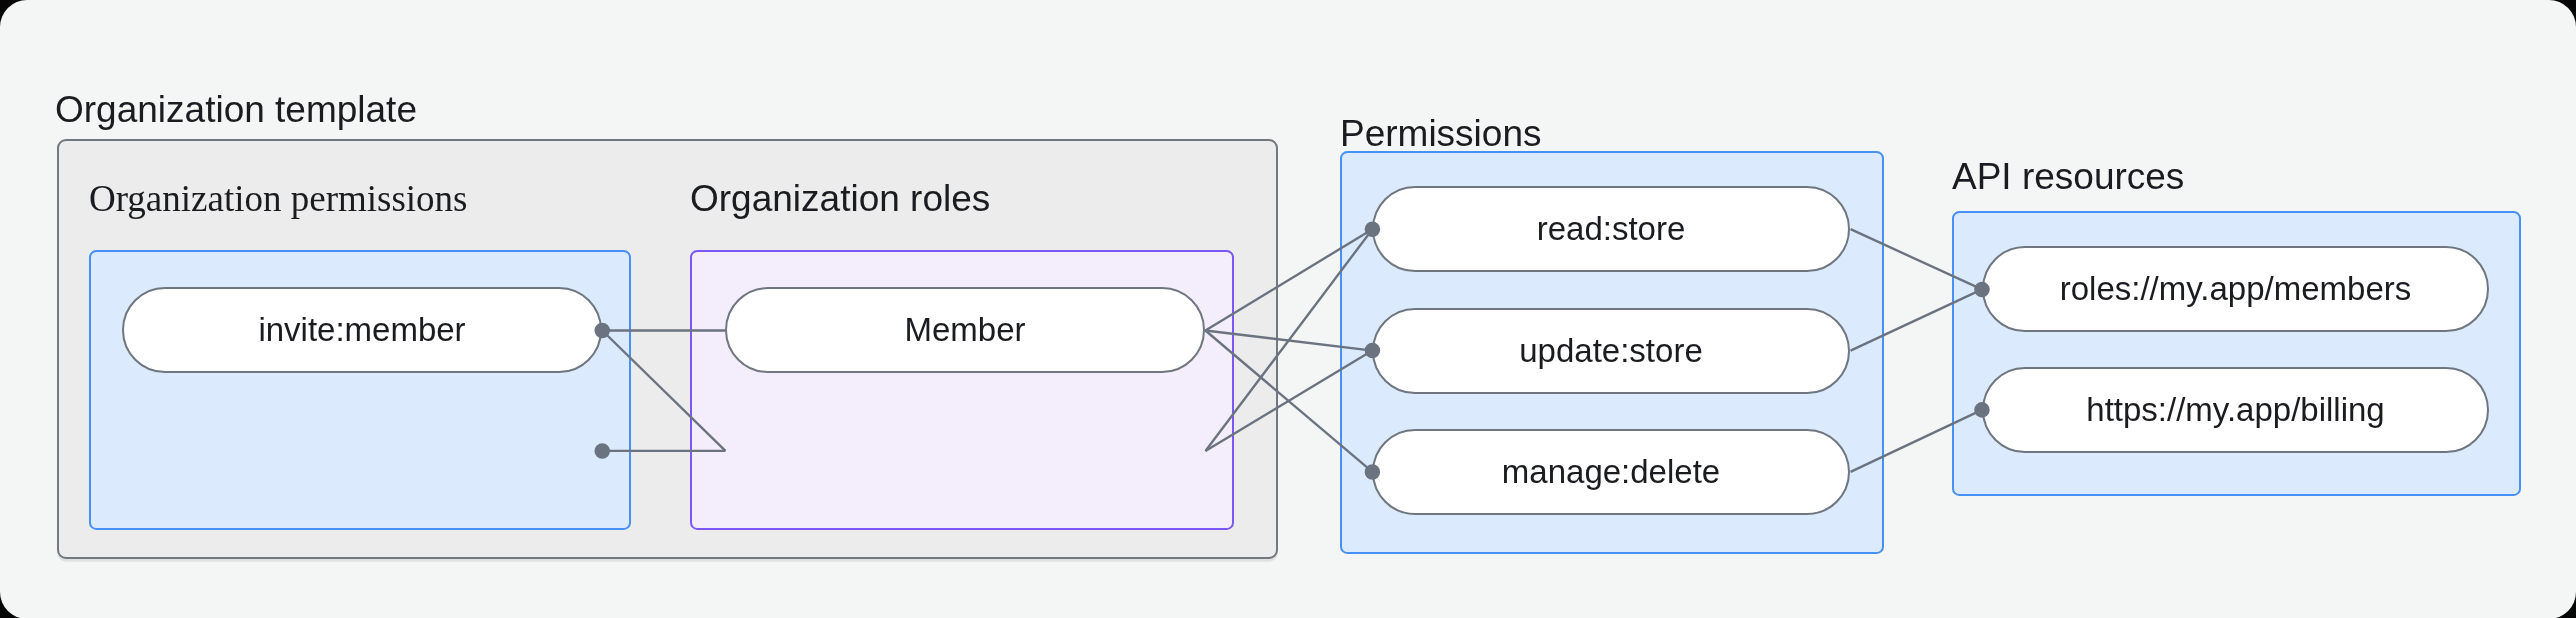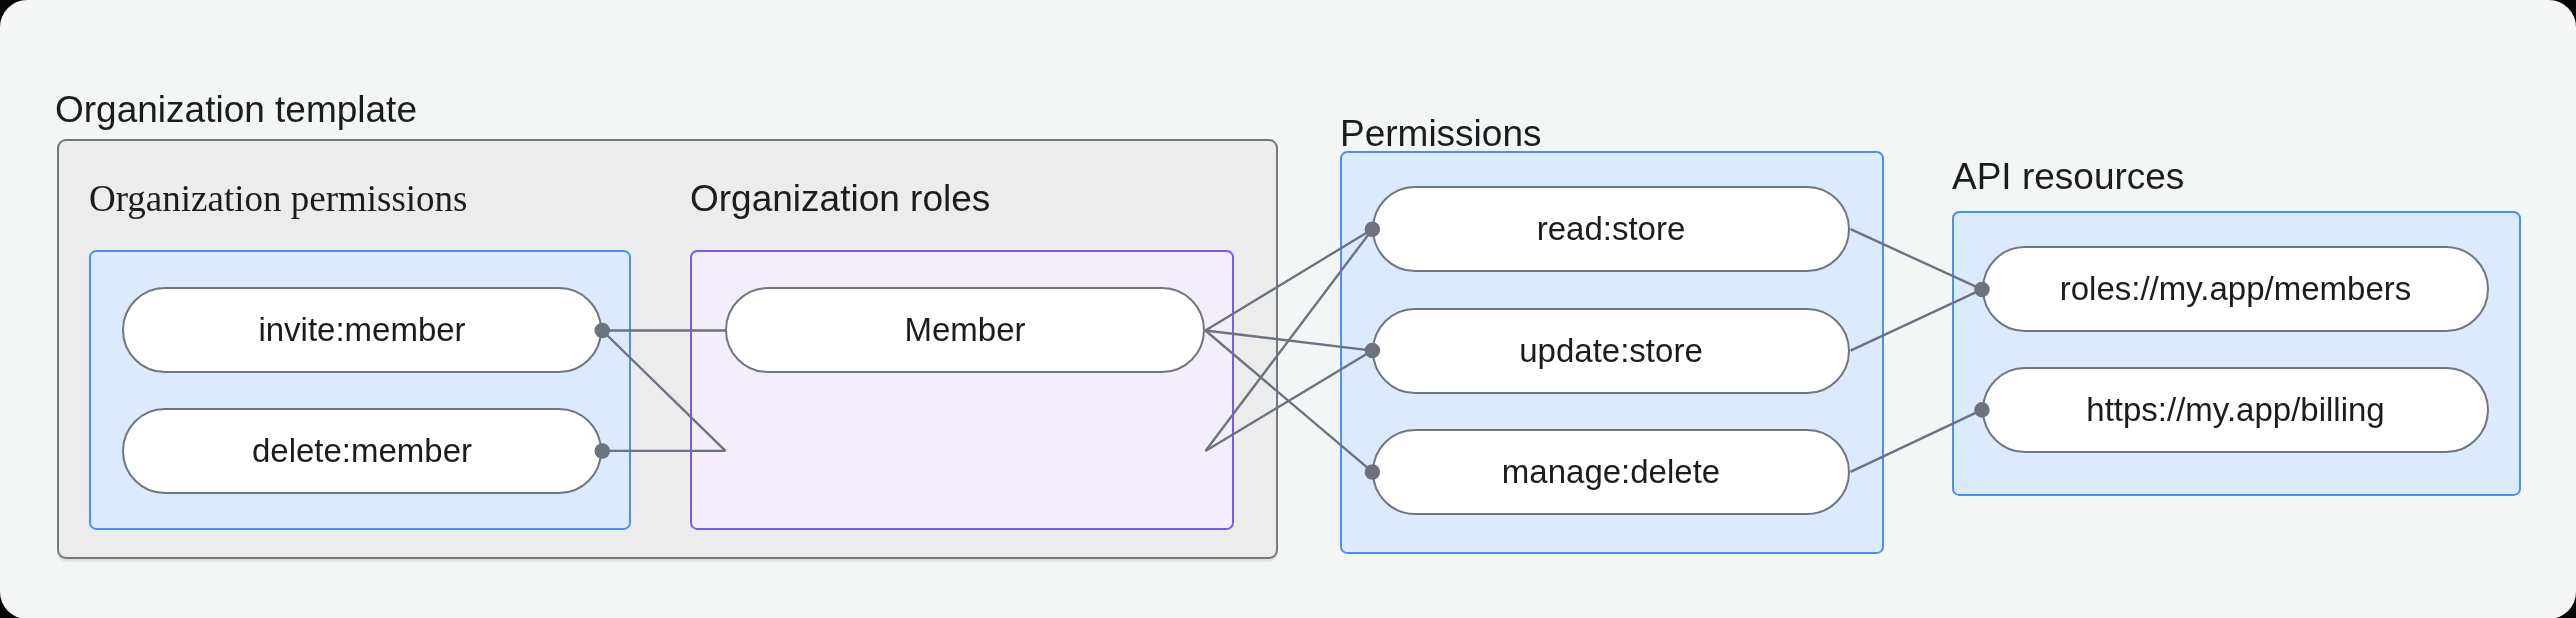--- a/index.html
+++ b/index.html
@@ -82,21 +82,20 @@
 
 <div id="canvas">
 
   <div class="glabel" style="left:55px;top:57px;margin-top:30px;">Organization template</div>
 
   <div class="box gray" style="left:57px;top:139px;width:1221px;height:420px;"></div>
 
   <div class="glabel" style="left:89px;top:176px;font-family:Liberation Serif, serif;">Organization permissions</div>
   <div class="box blue" style="left:89px;top:250px;width:542px;height:280px;"></div>
   <div class="pill" style="left:122px;top:287px;width:480px;">invite:member</div>
-  <div class="pill" style="left:122px;top:408px;width:480px;">delete:member</div>
 
   <div class="glabel" style="left:690px;top:176px;">Organization roles</div>
   <div class="box purple" style="left:690px;top:250px;width:544px;height:280px;"></div>
   <div class="pill" style="left:725px;top:287px;width:480px;">Member</div>
 
   <div class="glabel" style="left:1340px;top:80px;margin-top:31px;">Permissions</div>
   <div class="box blue" style="left:1340px;top:151px;width:544px;height:403px;"></div>
   <div class="pill" style="left:1372px;top:186px;width:478px;">read:store</div>
   <div class="pill" style="left:1372px;top:308px;width:478px;">update:store</div>
   <div class="pill" style="left:1372px;top:429px;width:478px;">manage:delete</div>

